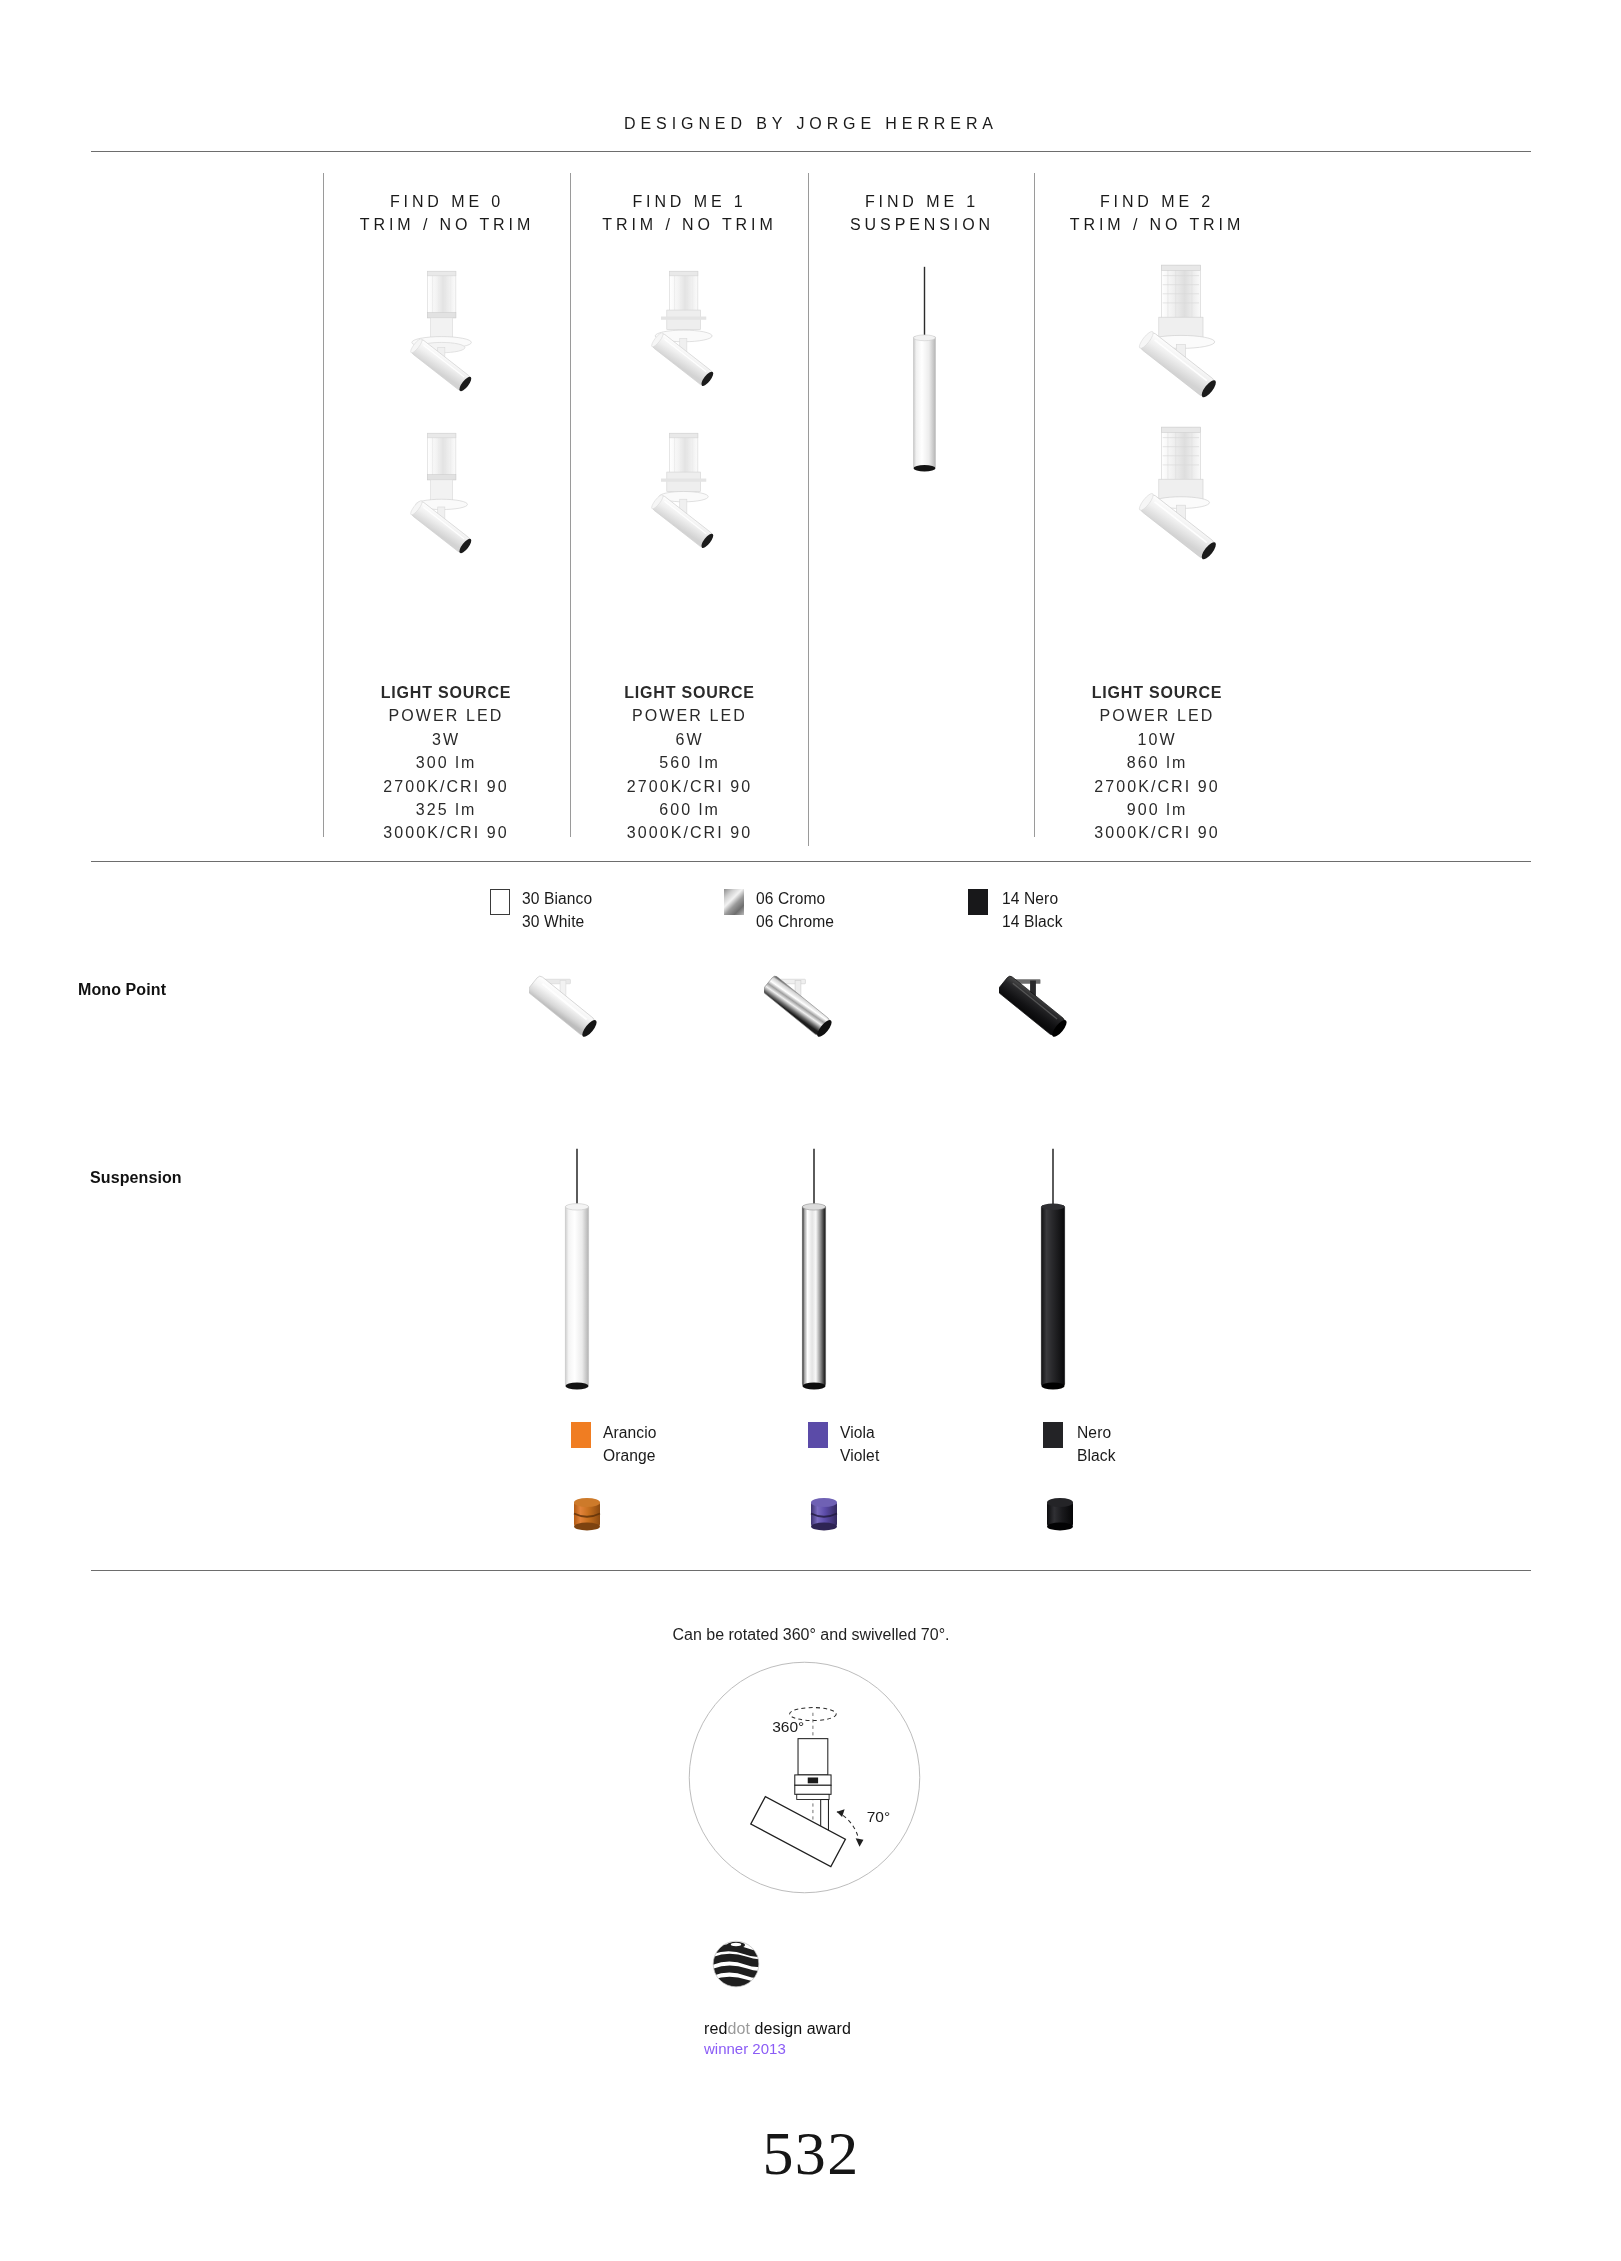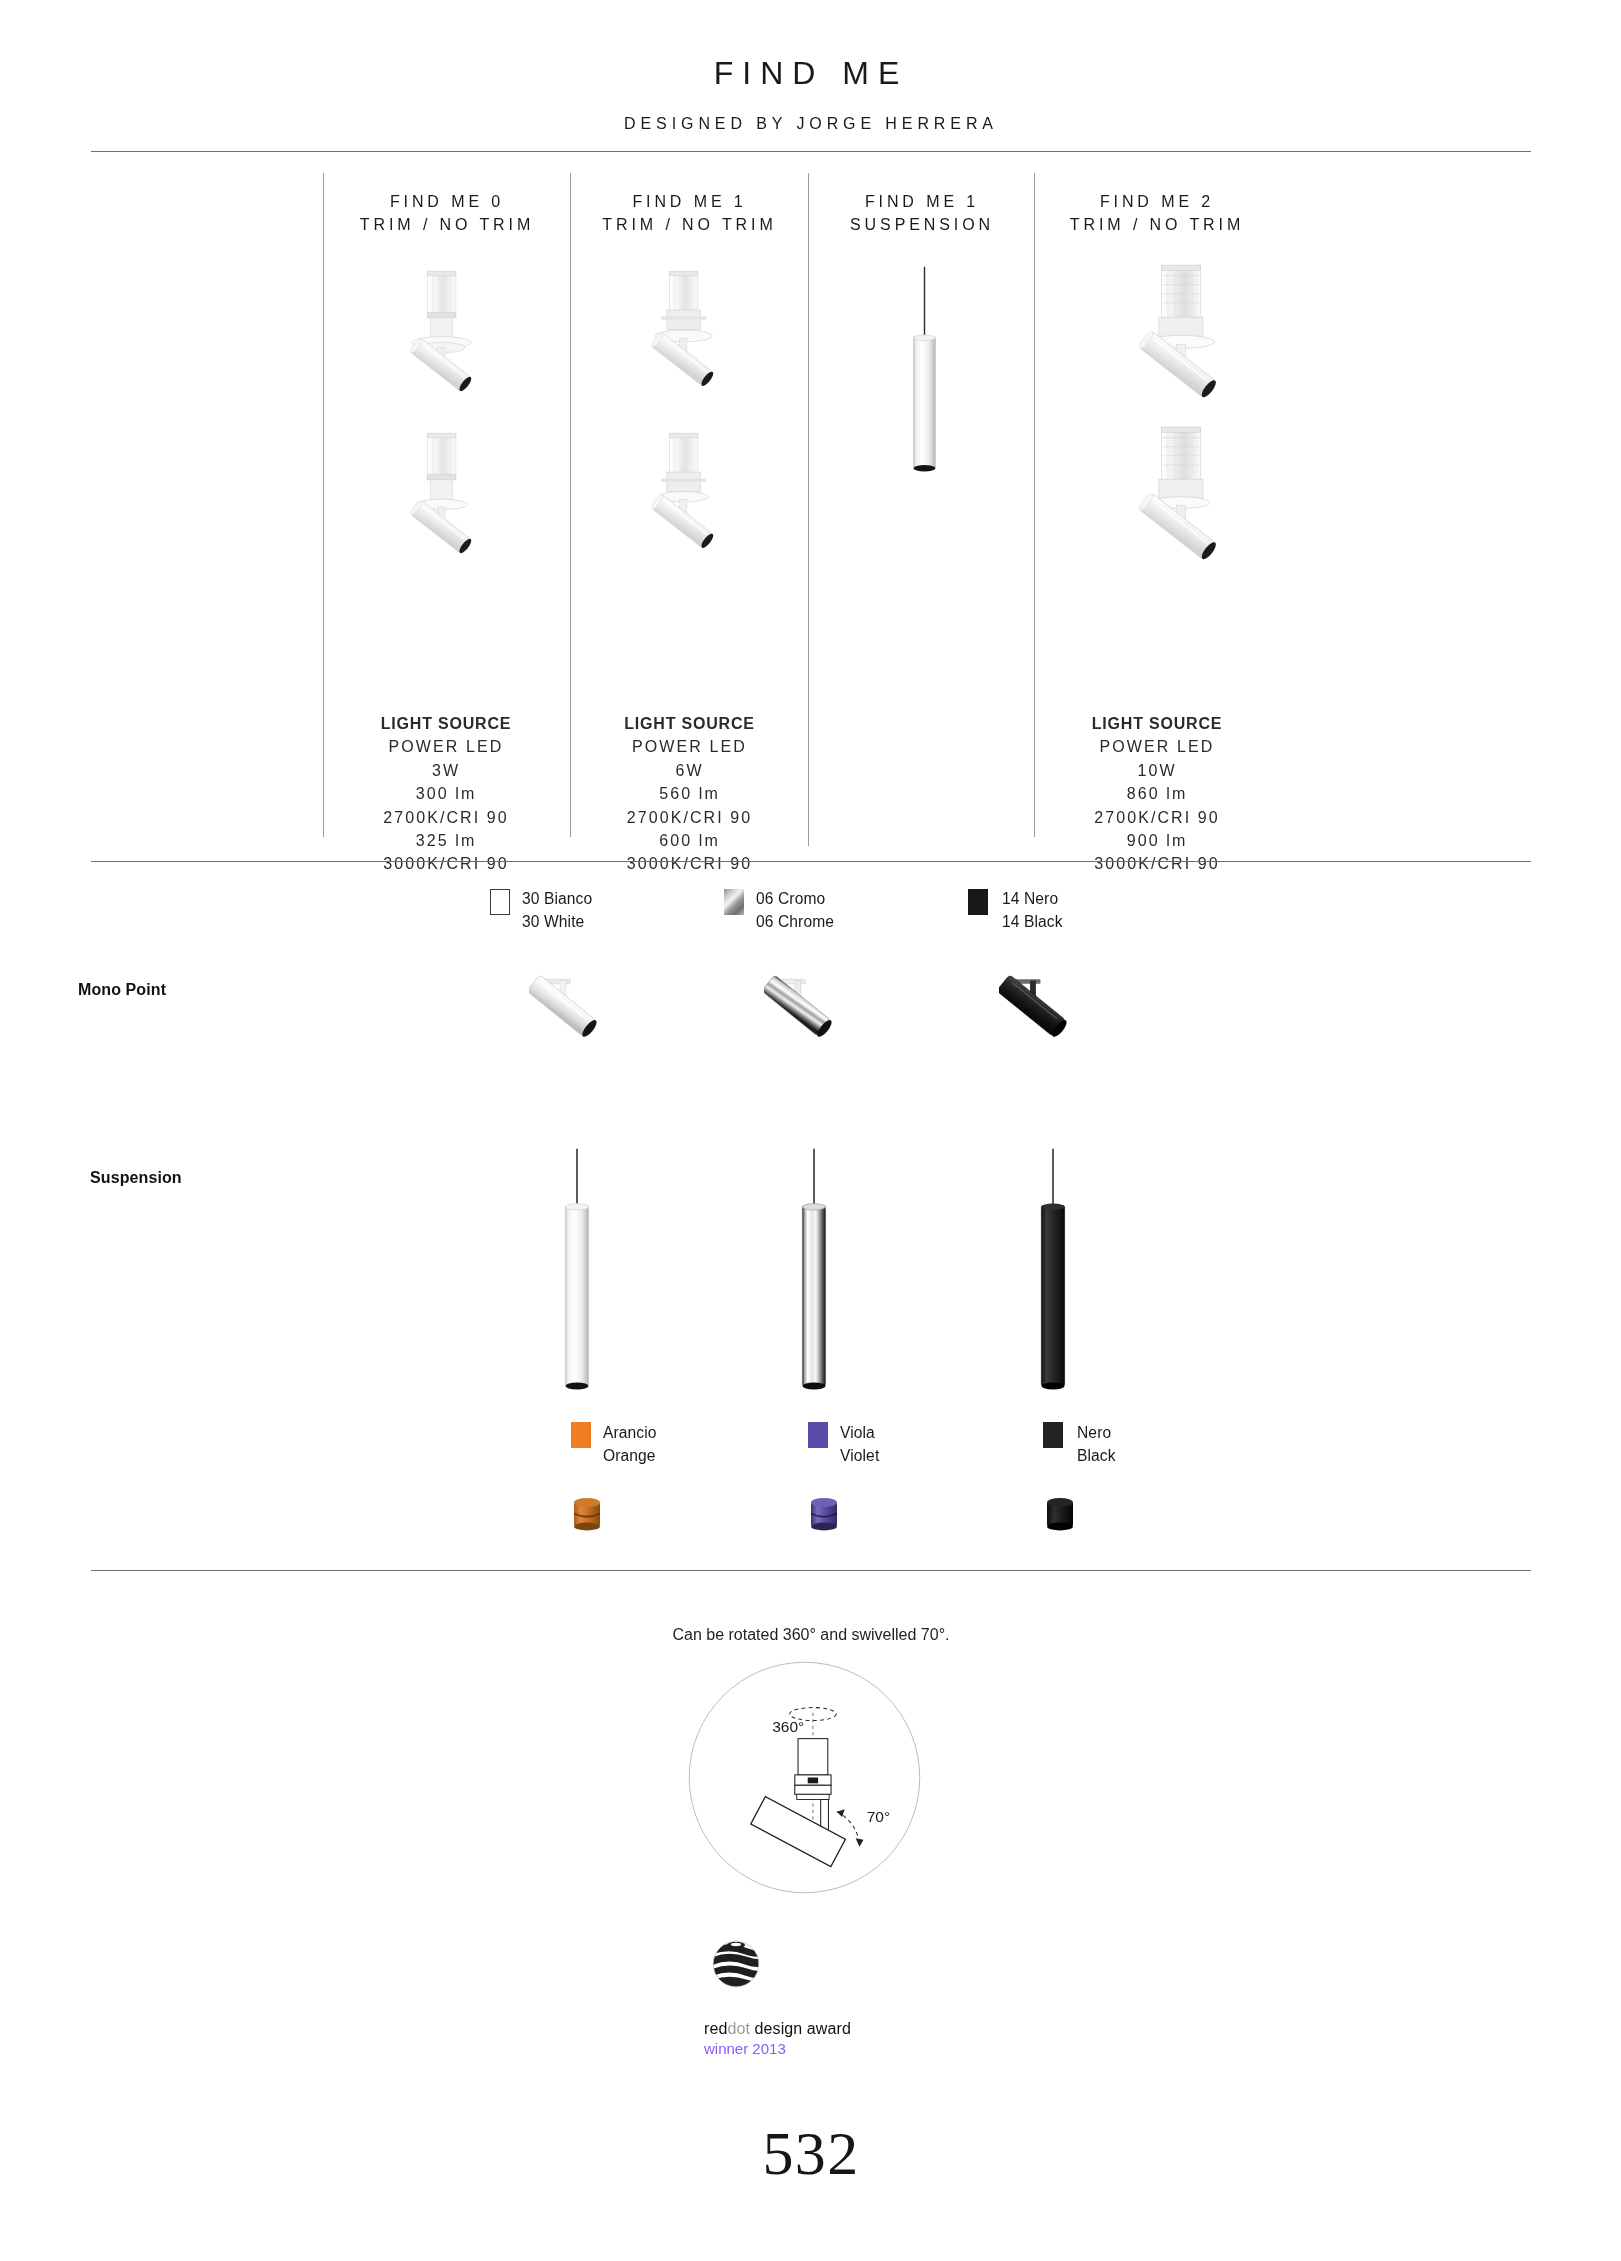--- a/index.html
+++ b/index.html
@@ -50,21 +50,21 @@
 
   
   .fixture { position: absolute; }
 
   
   .spec {
     position: absolute; text-align: center;
     font-size: 16px; line-height: 23.4px; letter-spacing: 2.1px;
     color: #2a2a2a;
   }
-  .spec .hd { font-weight: 700; letter-spacing: 0.8px; font-size: 16px; margin-top: 31px; }
+  .spec .hd { font-weight: 700; letter-spacing: 0.8px; font-size: 16px; }
 
   
   .finish-label {
     position: absolute; font-size: 15.6px; line-height: 23.4px; letter-spacing: 0.1px;
     color: #1a1a1a;
   }
   .swatch { position: absolute; width: 19.5px; height: 26px; }
   .swatch.white { background: #ffffff; border: 1px solid #3a3a3a; }
   .swatch.chrome {
     background: linear-gradient(135deg,#8d8d8d 0%,#cfcfcf 22%,#f2f2f2 40%,#9a9a9a 58%,#6e6e6e 78%,#b9b9b9 100%);
@@ -101,21 +101,20 @@
     position: absolute; left: 0; top: 2118px; width: 1622px; text-align: center;
     font-family: "Liberation Serif", serif;
     font-size: 62px; color: #161616; letter-spacing: 1.3px;
   }
 </style>
 </head>
 <body>
 
 <div class="page">
 
-  <div class="title">FIND ME</div>
   <div class="subtitle">DESIGNED BY JORGE HERRERA</div>
 
   <div class="rule r1"></div>
 
   <div class="grid-wrap">
 
     <div class="vdiv" style="left:323px; top:3.9px; height:664px;"></div>
     <div class="vdiv" style="left:570px; top:3.9px; height:664px;"></div>
     <div class="vdiv" style="left:808px; top:3.9px; height:673px;"></div>
     <div class="vdiv" style="left:1034px; top:3.9px; height:664px;"></div>

